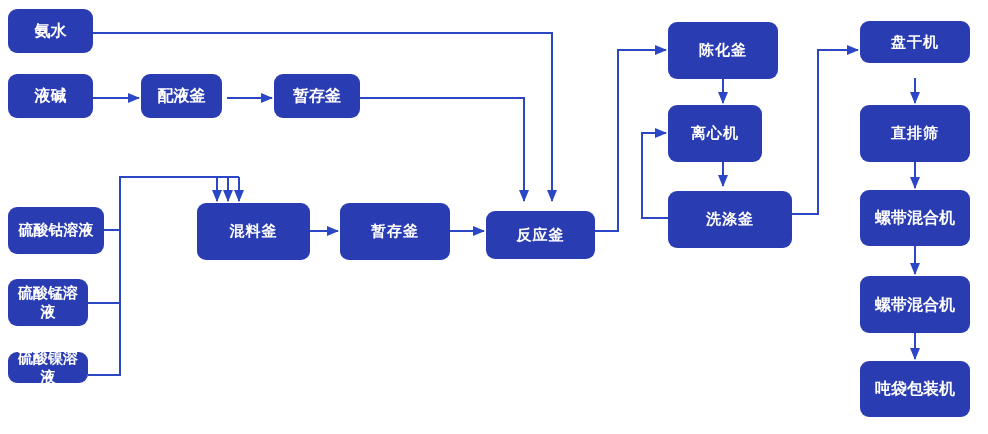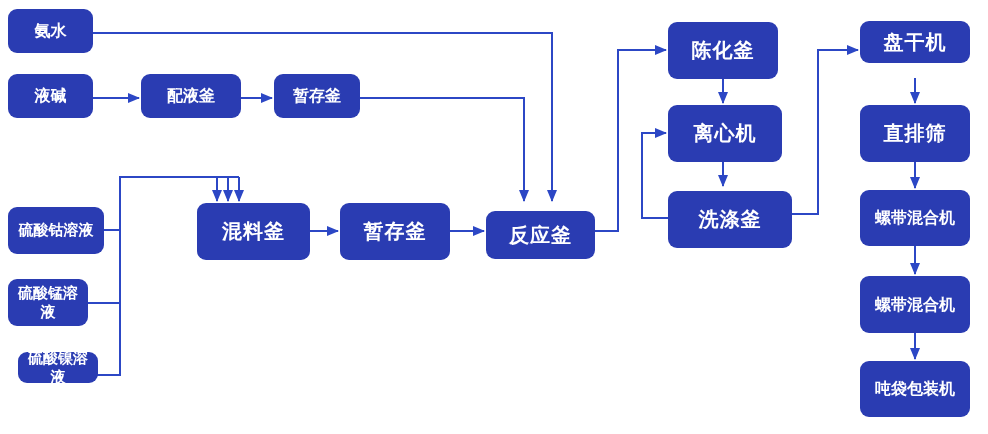--- a/index.html
+++ b/index.html
@@ -28,21 +28,21 @@
     border-radius: 9px;
     display: flex;
     align-items: center;
     justify-content: center;
     text-align: center;
     font-weight: bold;
     font-size: 16px;
     line-height: 1.25;
     padding: 2px 5px;
   }
-  .node.f18 { font-size: 20px; letter-spacing: 1px; }
+  .node.f18 { font-size: 15px; letter-spacing: 1px; }
   .node.sm  { font-size: 15px; }
 </style>
 </head>
 <body>
 
 <div class="canvas">
 
   <svg class="edges" width="988" height="434" viewBox="0 0 988 434" fill="none" stroke="#2c47c5" stroke-width="2">
     <defs>
       <marker id="arrow" markerUnits="userSpaceOnUse" markerWidth="12" markerHeight="10" refX="11" refY="5" orient="auto">
@@ -75,39 +75,39 @@
     <polyline points="915,78 915,103" marker-end="url(#arrow)"></polyline>
     <polyline points="915,162 915,188" marker-end="url(#arrow)"></polyline>
     <polyline points="915,246 915,274" marker-end="url(#arrow)"></polyline>
     <polyline points="915,333 915,359" marker-end="url(#arrow)"></polyline>
   </svg>
 
   <div class="node" style="left:8px; top:9px; width:85px; height:44px;">氨水</div>
 
   <div class="node" style="left:8px; top:74px; width:85px; height:44px;">液碱</div>
 
-  <div class="node" style="left:141px; top:74px; width:100px; height:44px;">配液釜</div>
+  <div class="node" style="left:141px; top:74px; width:81px; height:44px;">配液釜</div>
 
   <div class="node" style="left:274px; top:74px; width:86px; height:44px;">暂存釜</div>
 
   <div class="node sm" style="left:8px; top:207px; width:96px; height:47px;">硫酸钴溶液</div>
 
   <div class="node sm" style="left:8px; top:279px; width:80px; height:47px;">硫酸锰溶液</div>
 
-  <div class="node sm" style="left:8px; top:352px; width:80px; height:31px;margin-left:10px;">硫酸镍溶液</div>
+  <div class="node sm" style="left:8px; top:352px; width:80px; height:31px;">硫酸镍溶液</div>
 
   <div class="node f18" style="left:197px; top:203px; width:113px; height:57px;">混料釜</div>
 
   <div class="node f18" style="left:340px; top:203px; width:110px; height:57px;">暂存釜</div>
 
   <div class="node f18" style="left:486px; top:203px; width:109px; height:48px;margin-top:8px;">反应釜</div>
 
   <div class="node f18" style="left:668px; top:22px; width:110px; height:57px;">陈化釜</div>
 
-  <div class="node f18" style="left:668px; top:105px; width:114px; height:57px;">离心机</div>
+  <div class="node f18" style="left:668px; top:105px; width:94px; height:57px;">离心机</div>
 
   <div class="node f18" style="left:668px; top:191px; width:124px; height:57px;">洗涤釜</div>
 
   <div class="node f18" style="left:860px; top:21px; width:110px; height:42px;">盘干机</div>
 
   <div class="node f18" style="left:860px; top:105px; width:110px; height:57px;">直排筛</div>
 
   <div class="node" style="left:860px; top:190px; width:110px; height:56px;">螺带混合机</div>
 
   <div class="node" style="left:860px; top:276px; width:110px; height:57px;">螺带混合机</div>

